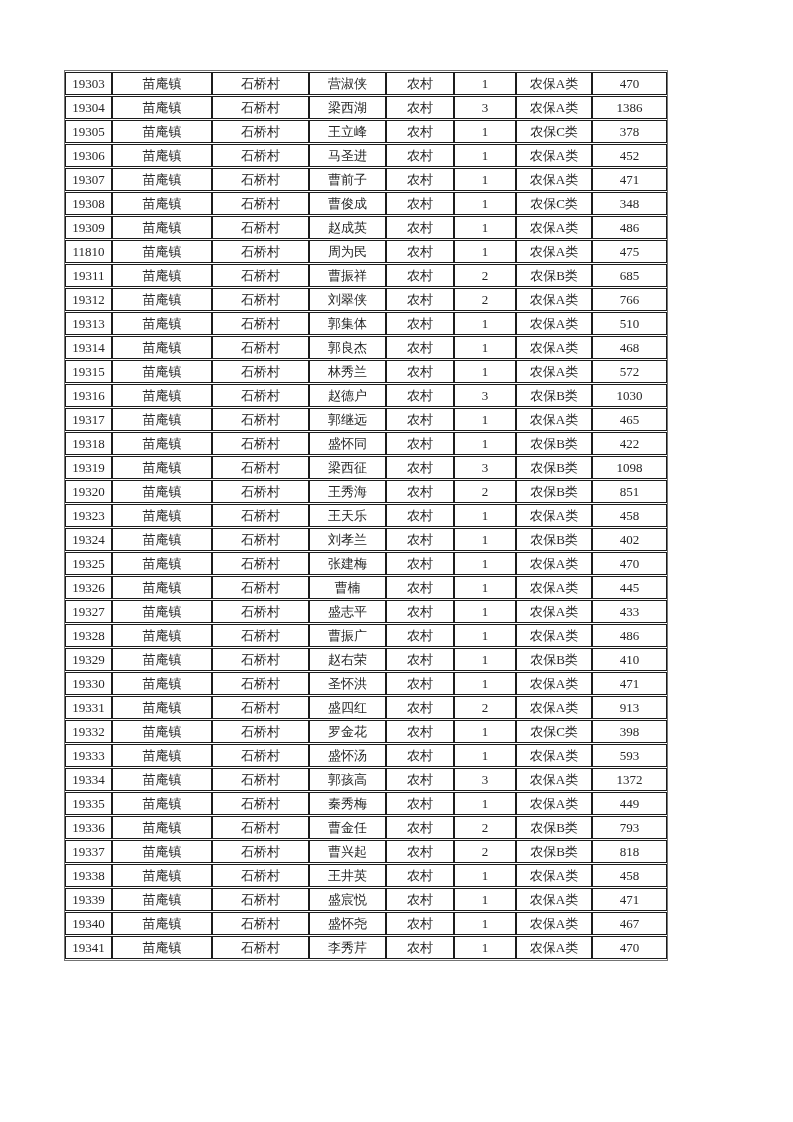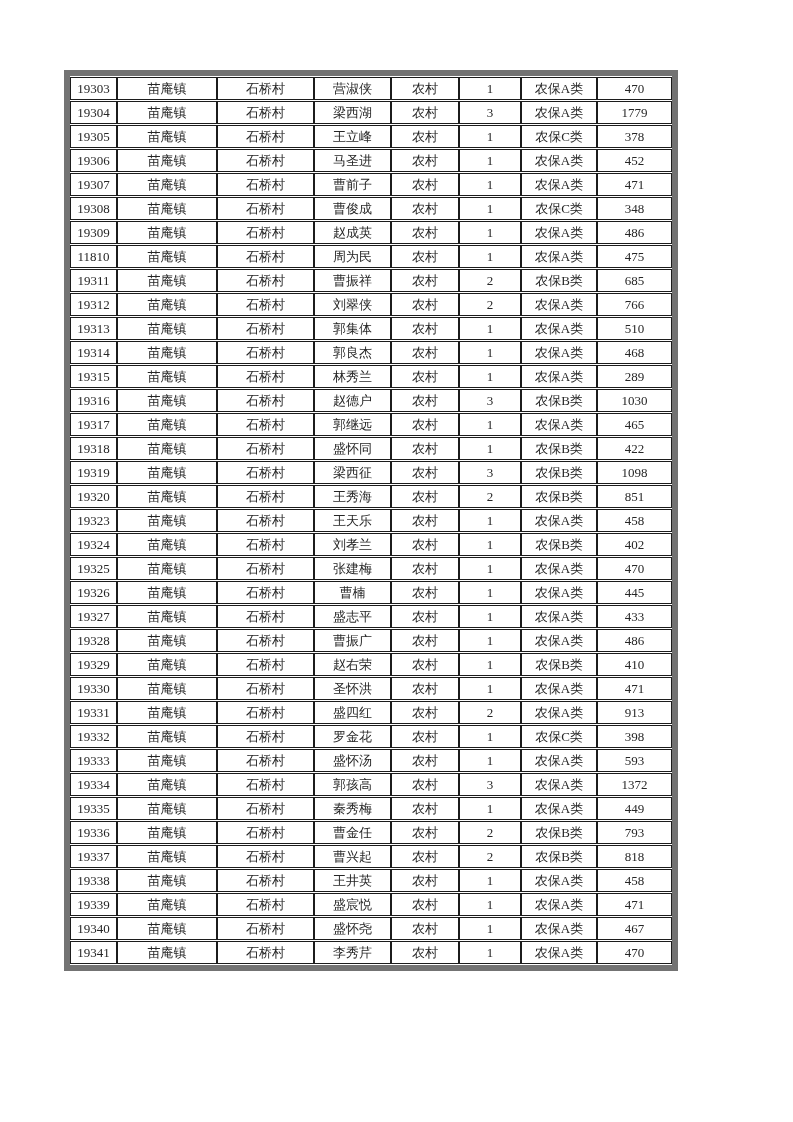--- a/index.html
+++ b/index.html
@@ -22,21 +22,21 @@
     height: 1122px;
     background: #ffffff;
   }
   table.records {
     position: absolute;
     left: 64px;
     top: 70px;
     border-collapse: separate;
     border-spacing: 0 1px;
     table-layout: fixed;
-    border: 6px solid #737373;
+    border: 1px solid #737373;
     background: #ffffff;
   }
   table.records td {
     box-sizing: border-box;
     border: 1px solid #1c1c1c;
     height: 23px;
     padding: 0;
     text-align: center;
     vertical-align: middle;
     font-size: 13px;
@@ -81,21 +81,21 @@
           <td>470</td>
         </tr>
         <tr>
           <td>19304</td>
           <td>苗庵镇</td>
           <td>石桥村</td>
           <td>梁西湖</td>
           <td>农村</td>
           <td>3</td>
           <td>农保A类</td>
-          <td>1779</td>
+          <td>1386</td>
         </tr>
         <tr>
           <td>19305</td>
           <td>苗庵镇</td>
           <td>石桥村</td>
           <td>王立峰</td>
           <td>农村</td>
           <td>1</td>
           <td>农保C类</td>
           <td>378</td>
@@ -191,21 +191,21 @@
           <td>468</td>
         </tr>
         <tr>
           <td>19315</td>
           <td>苗庵镇</td>
           <td>石桥村</td>
           <td>林秀兰</td>
           <td>农村</td>
           <td>1</td>
           <td>农保A类</td>
-          <td>289</td>
+          <td>572</td>
         </tr>
         <tr>
           <td>19316</td>
           <td>苗庵镇</td>
           <td>石桥村</td>
           <td>赵德户</td>
           <td>农村</td>
           <td>3</td>
           <td>农保B类</td>
           <td>1030</td>

